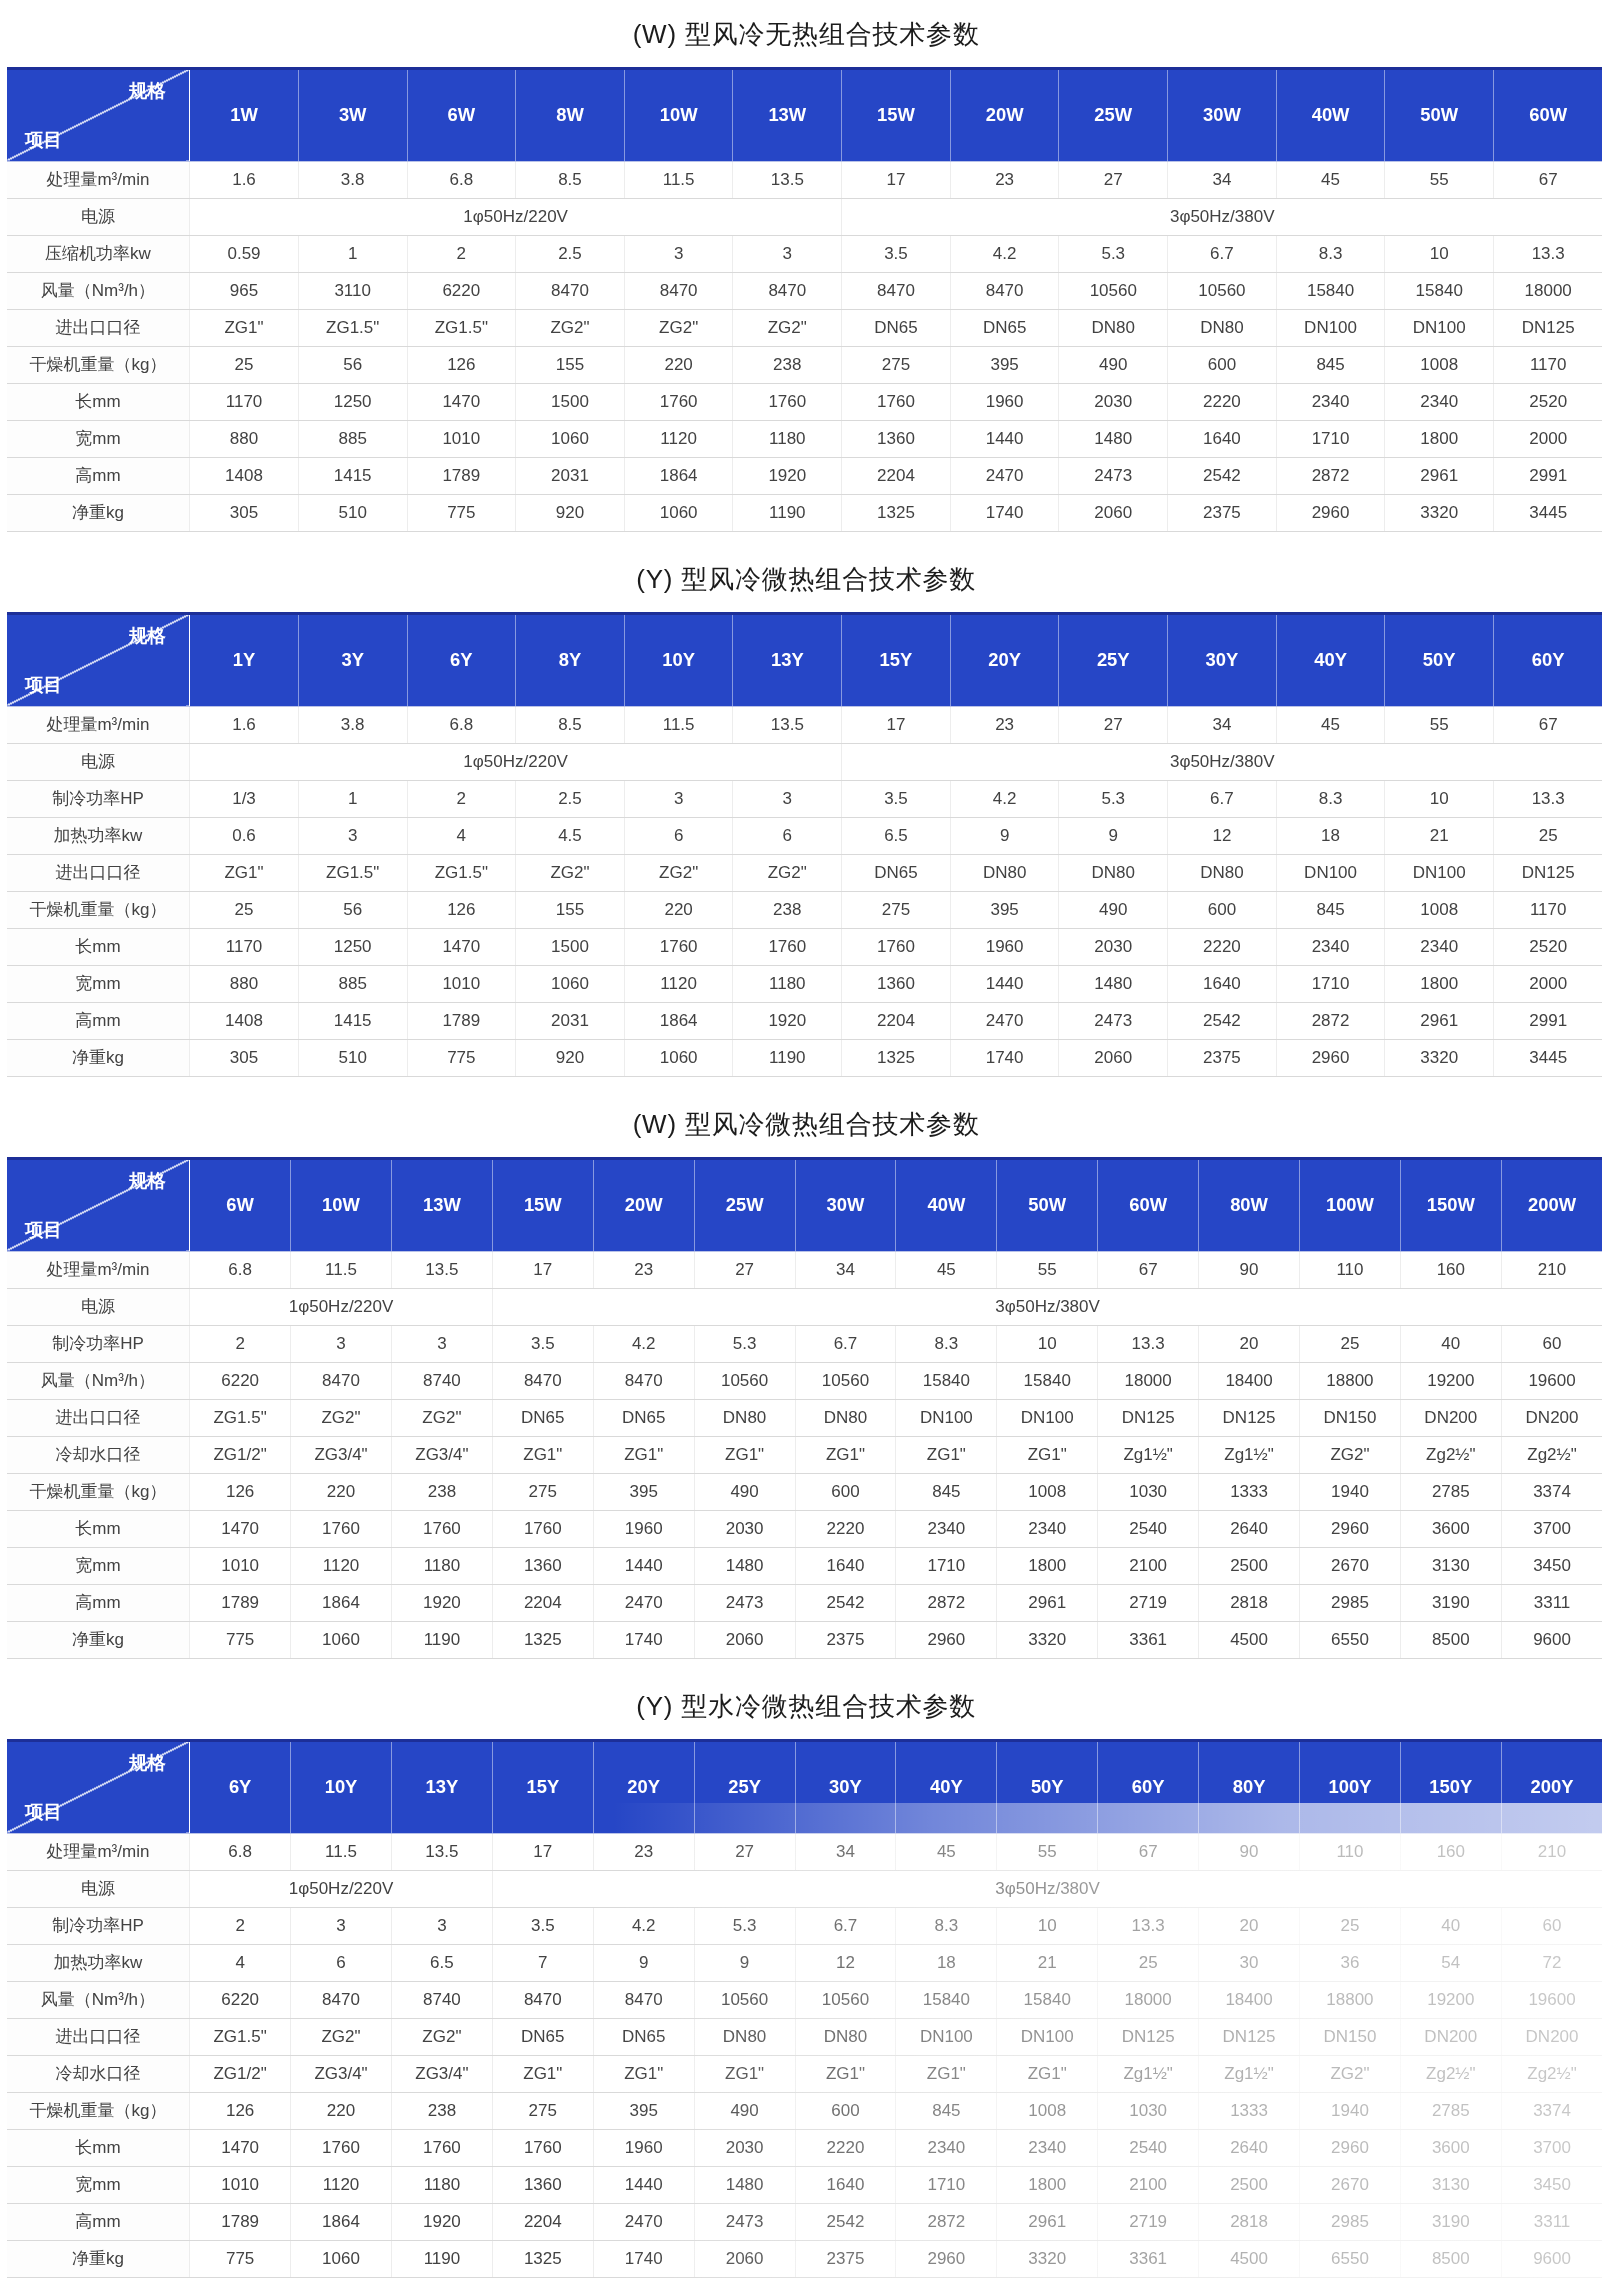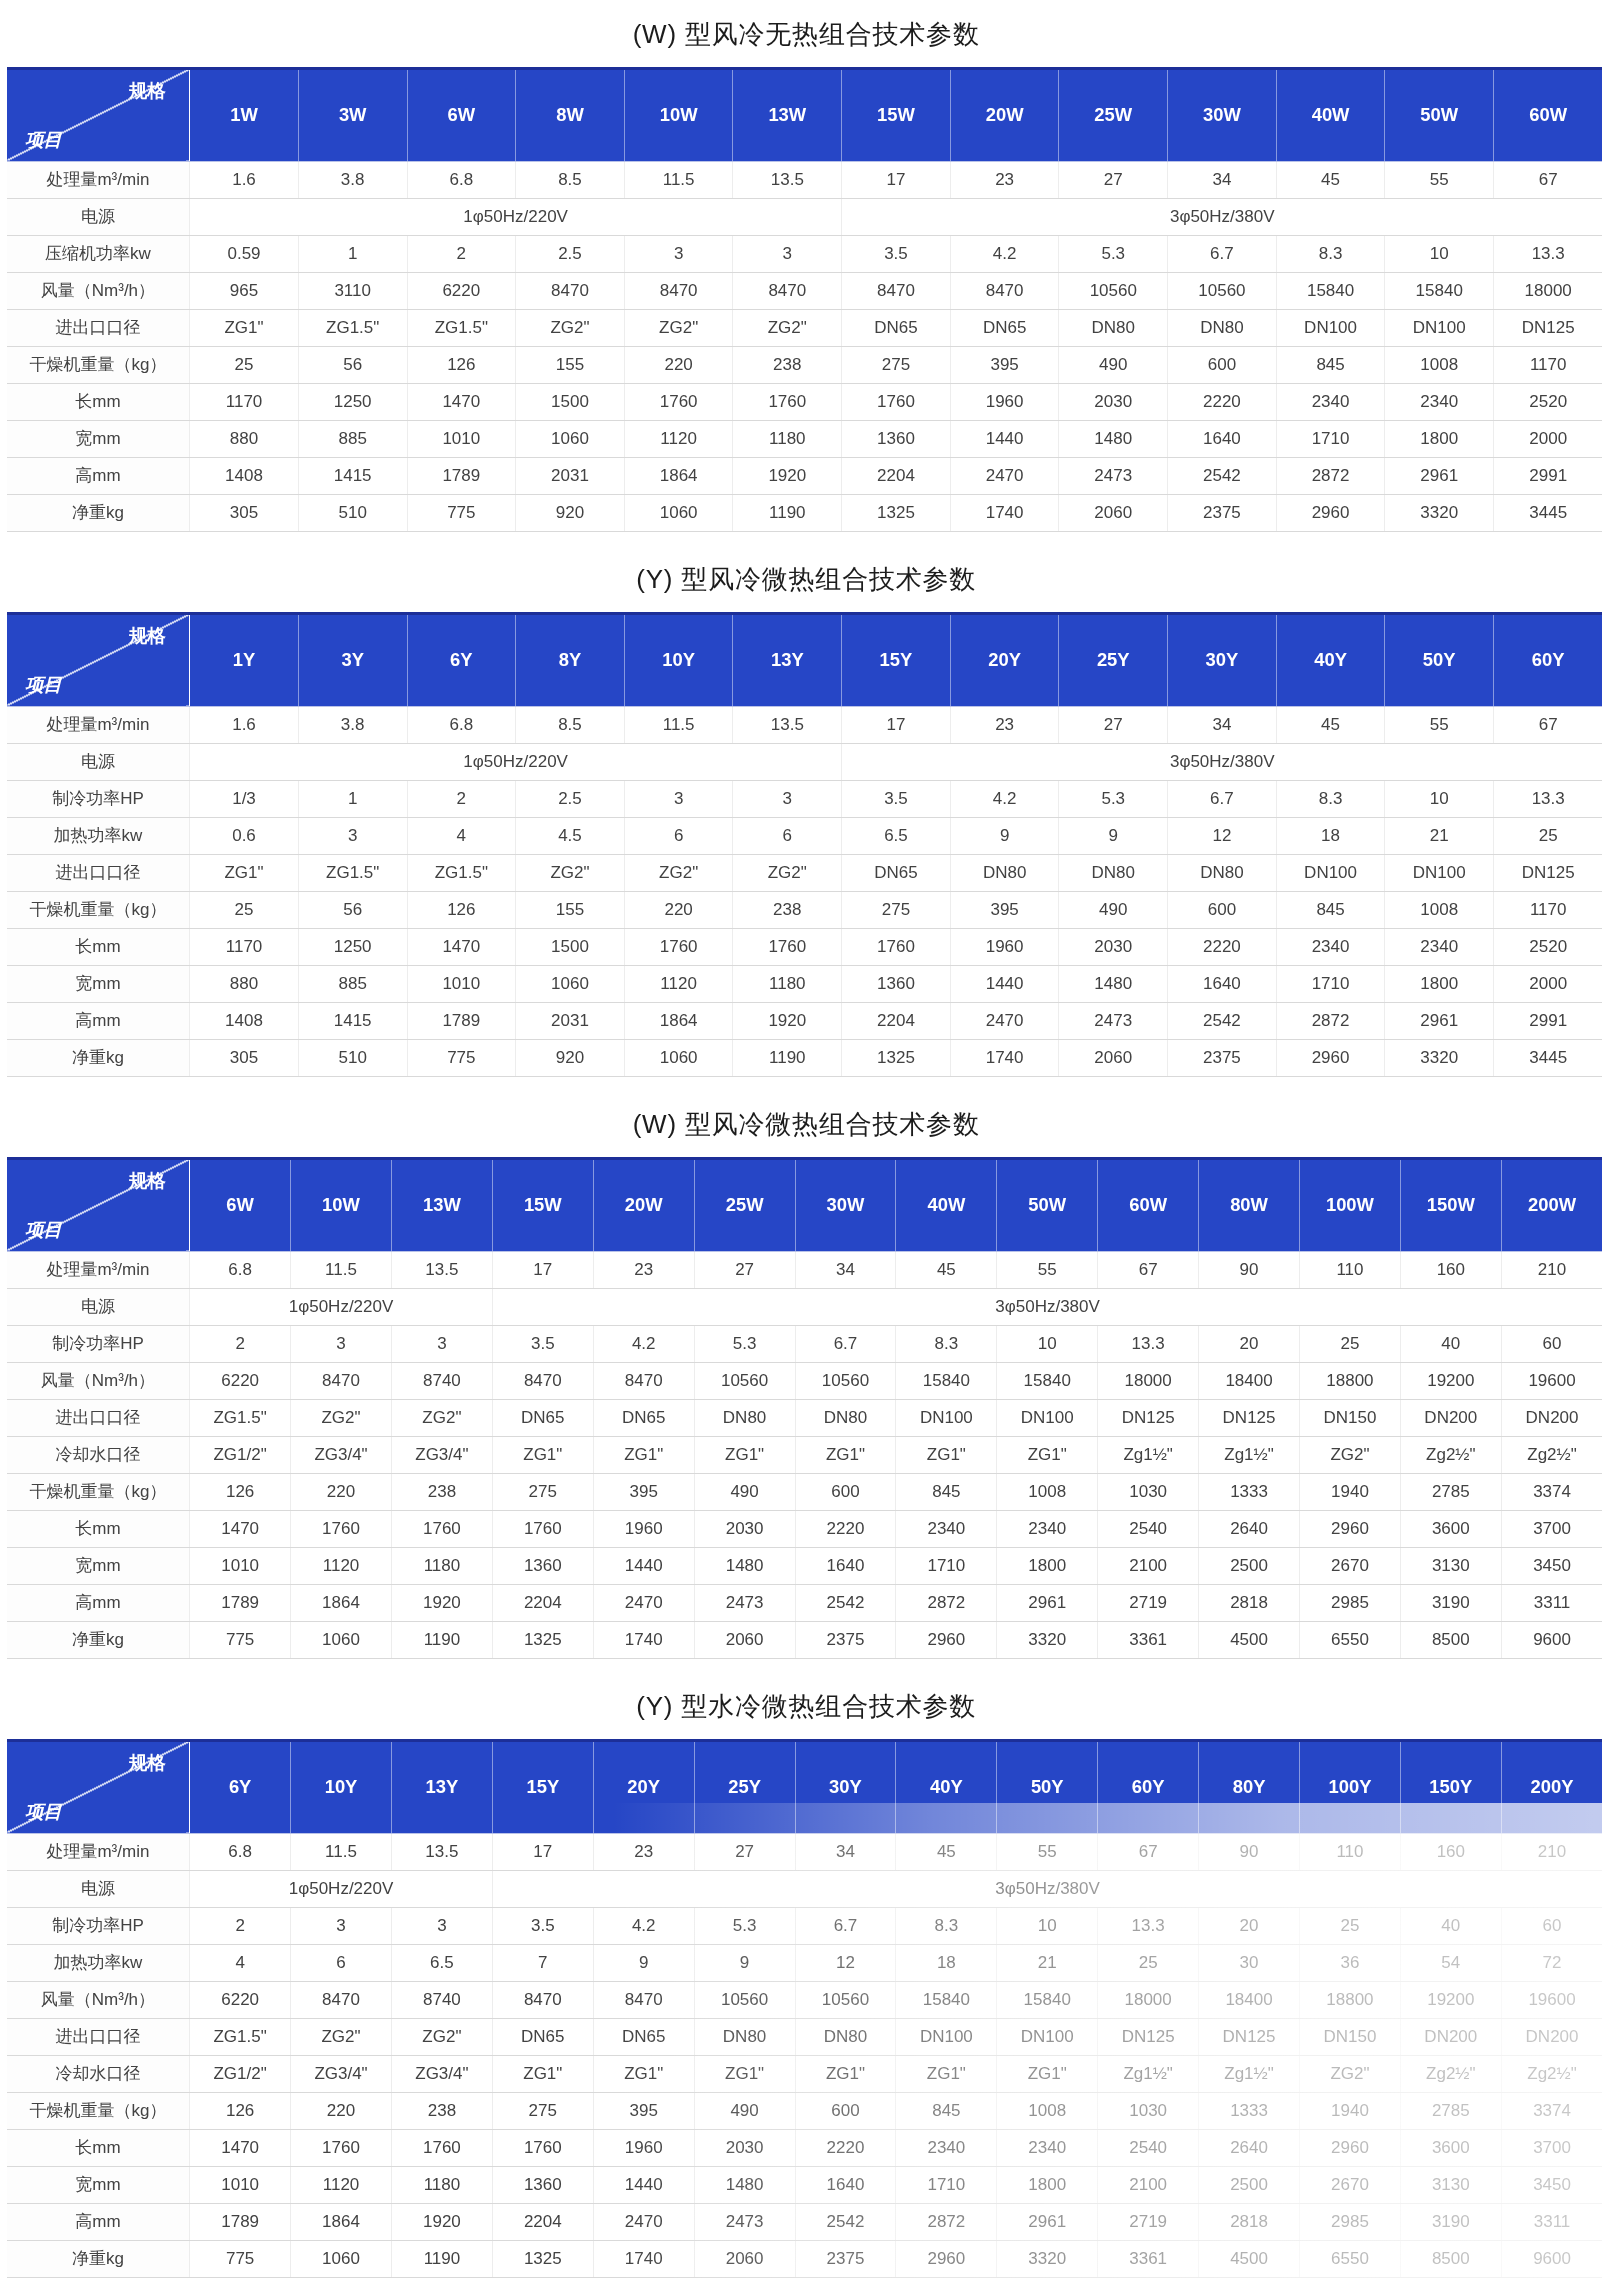--- a/index.html
+++ b/index.html
@@ -54,21 +54,21 @@
         rgba(255,255,255,.85) calc(50% + 0.8px),
         rgba(255,255,255,0) calc(50% + 0.8px)),
       #2646c6;
   }
   th.corner .c-top{
     position:absolute; top:8.4px; right:23.5px;
     font-size:18.4px; font-weight:700; color:#fff;
   }
   th.corner .c-bottom{
     position:absolute; bottom:8.4px; left:18.4px;
-    font-size:18.4px; font-weight:700; color:#fff;font-style:italic;
+    font-size:18.4px; font-weight:700; color:#fff;
   }
   tbody th.rowlabel{
     font-size:16px;
     font-weight:400;
     color:#333;
     text-align:center;
     background:#fdfdfd;
     margin-top:8px;
   }
   tbody tr{height:37px;}

